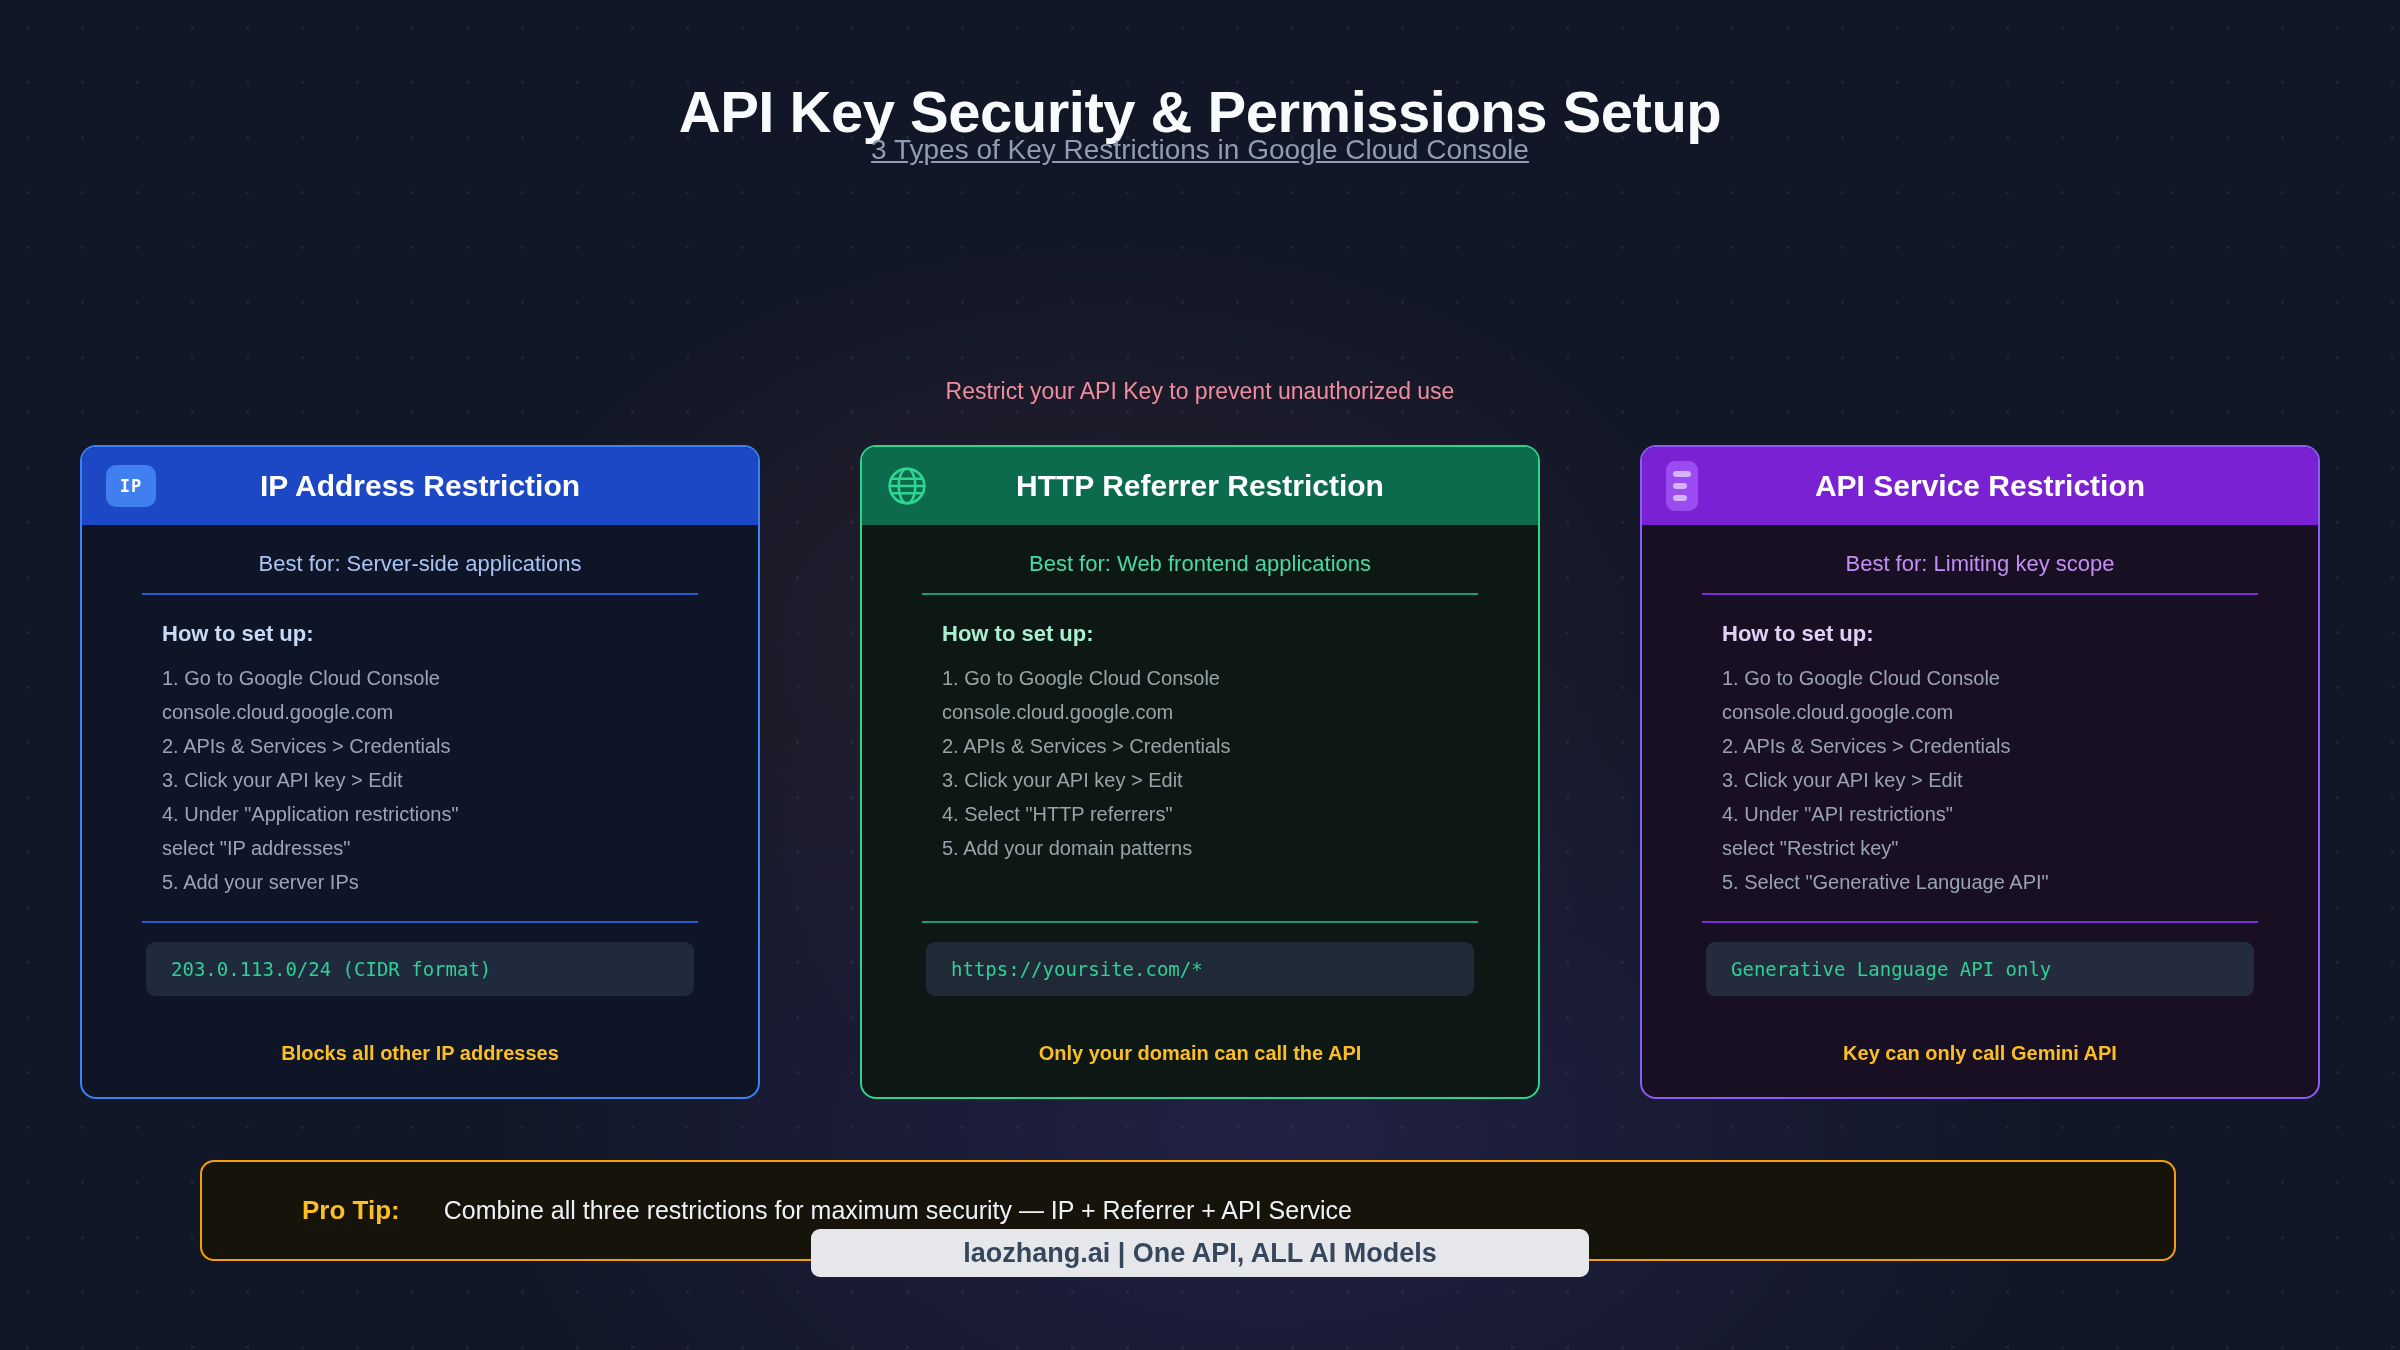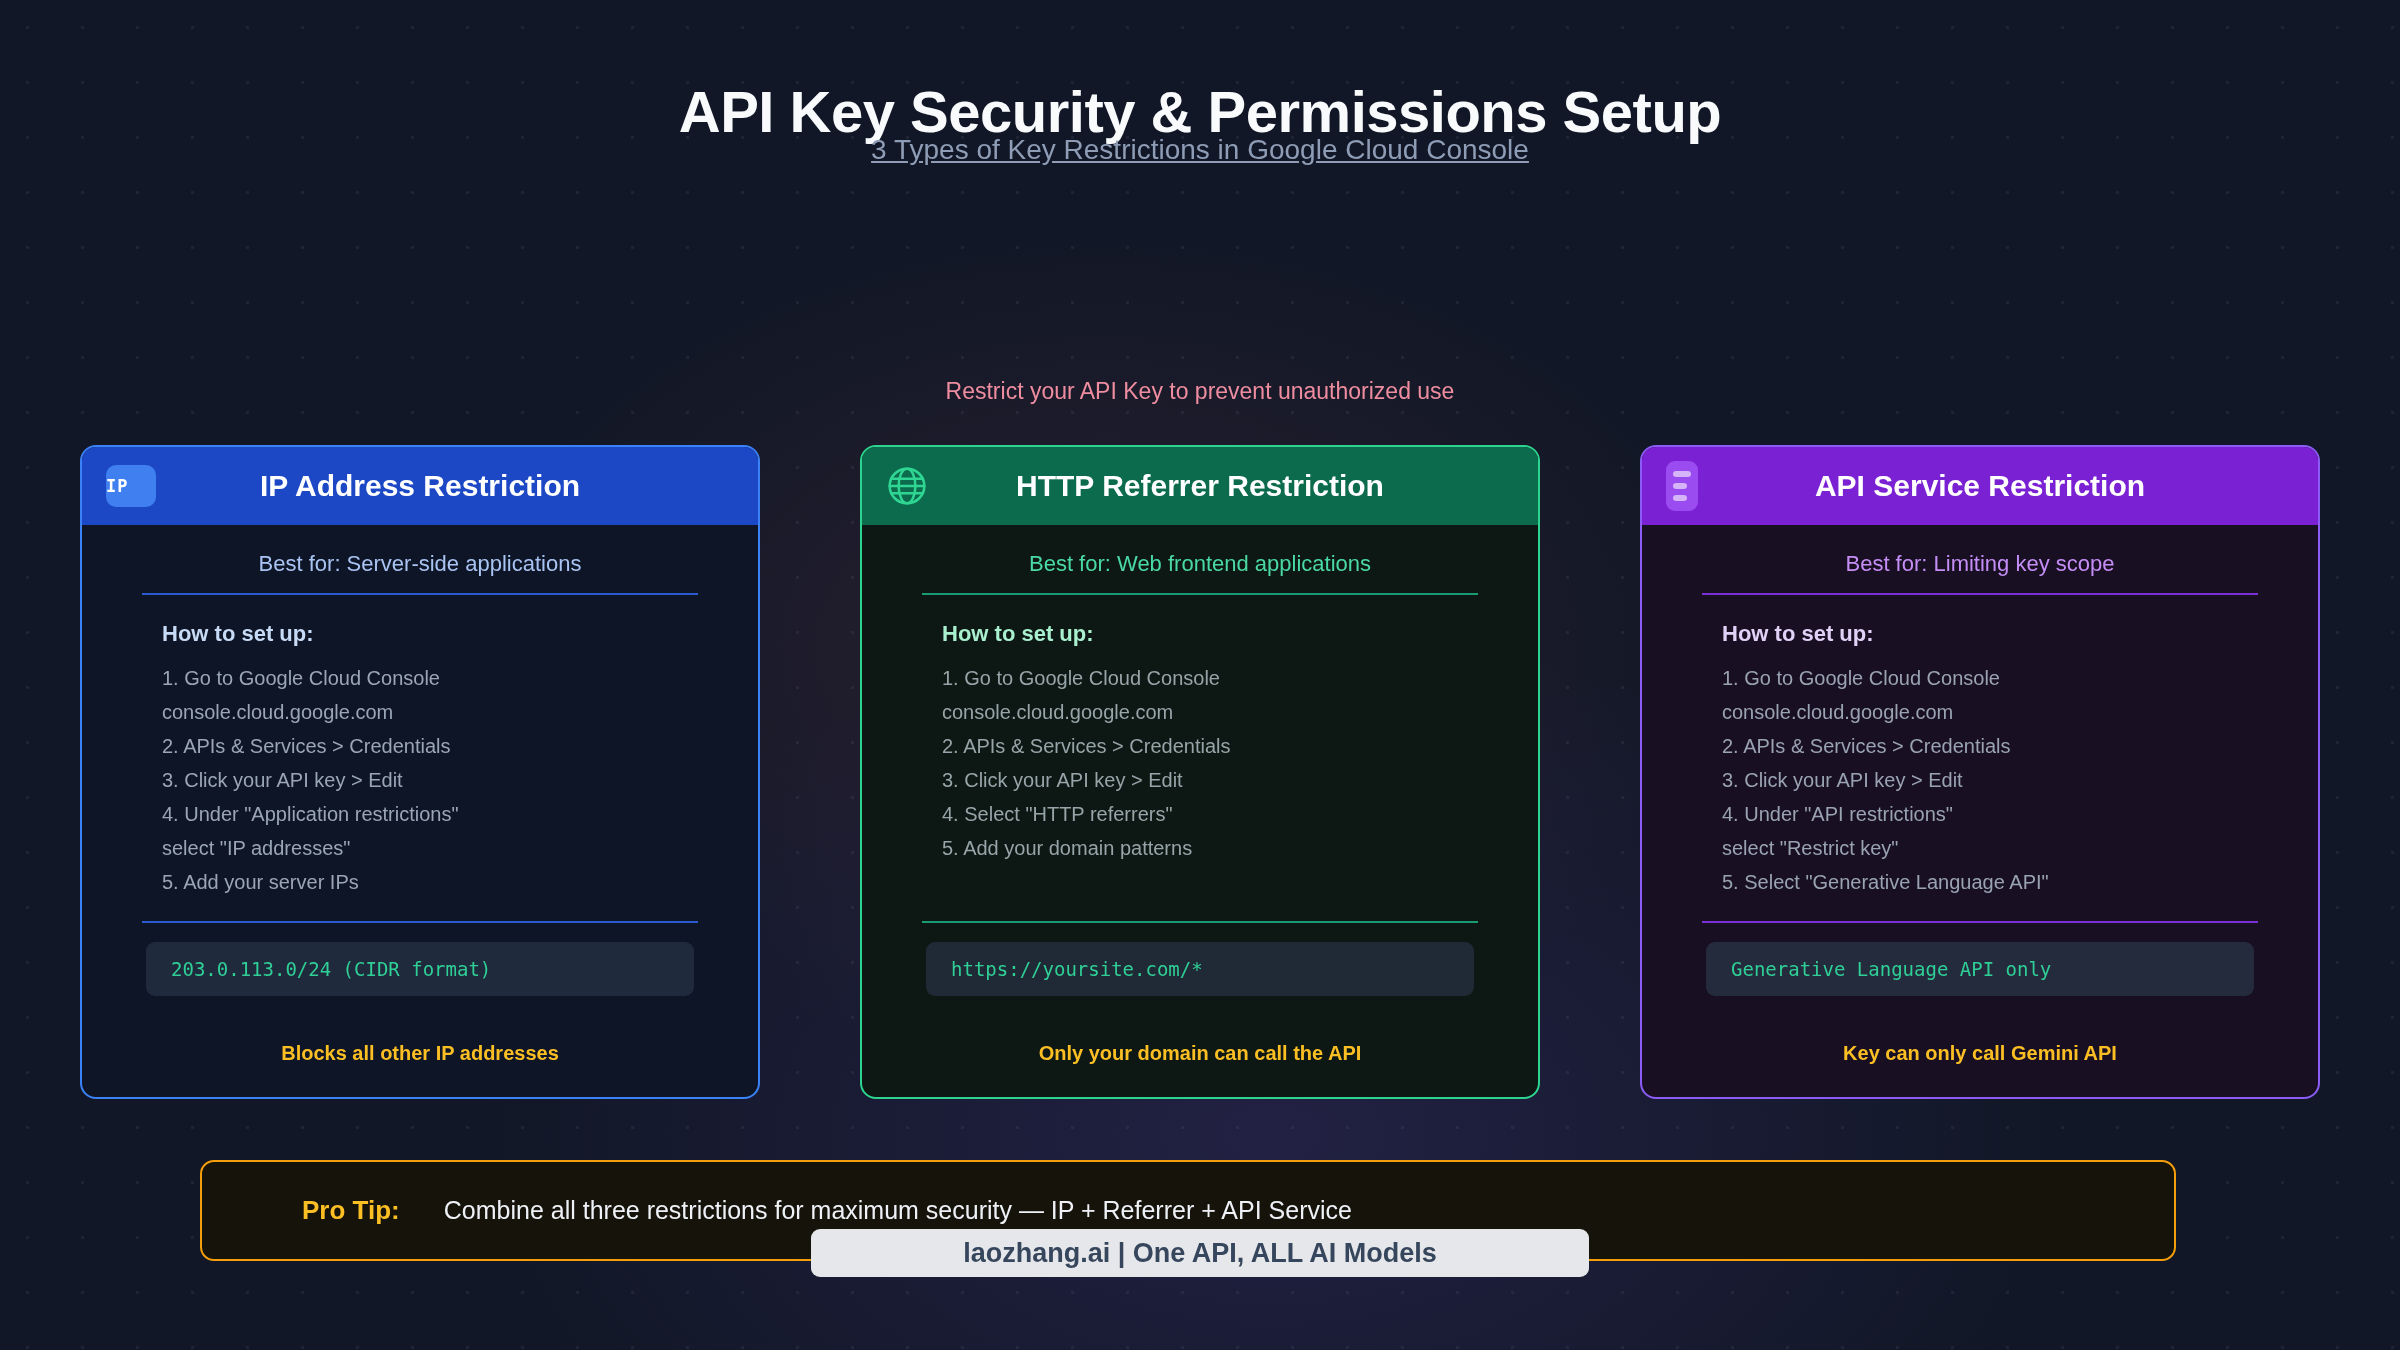--- a/index.html
+++ b/index.html
@@ -86,21 +86,21 @@
   }
   .icon-badge-ip {
     width: 50px; height: 42px;
     border-radius: 10px;
     background: var(--icon-bg, #3f7ff0);
     color: #ffffff;
     font-family: "DejaVu Sans Mono", monospace;
     font-size: 17px;
     font-weight: 700;
     letter-spacing: 1px;
-    display: flex; align-items: center; 
+    display: flex; align-items: center; justify-content: center;
   }
   .icon-badge-list {
     width: 32px; height: 50px;
     border-radius: 9px;
     background: var(--icon-bg, #9b4cf0);
     display: flex;
     flex-direction: column;
     justify-content: center;
     padding-left: 7px;
     gap: 6px;

